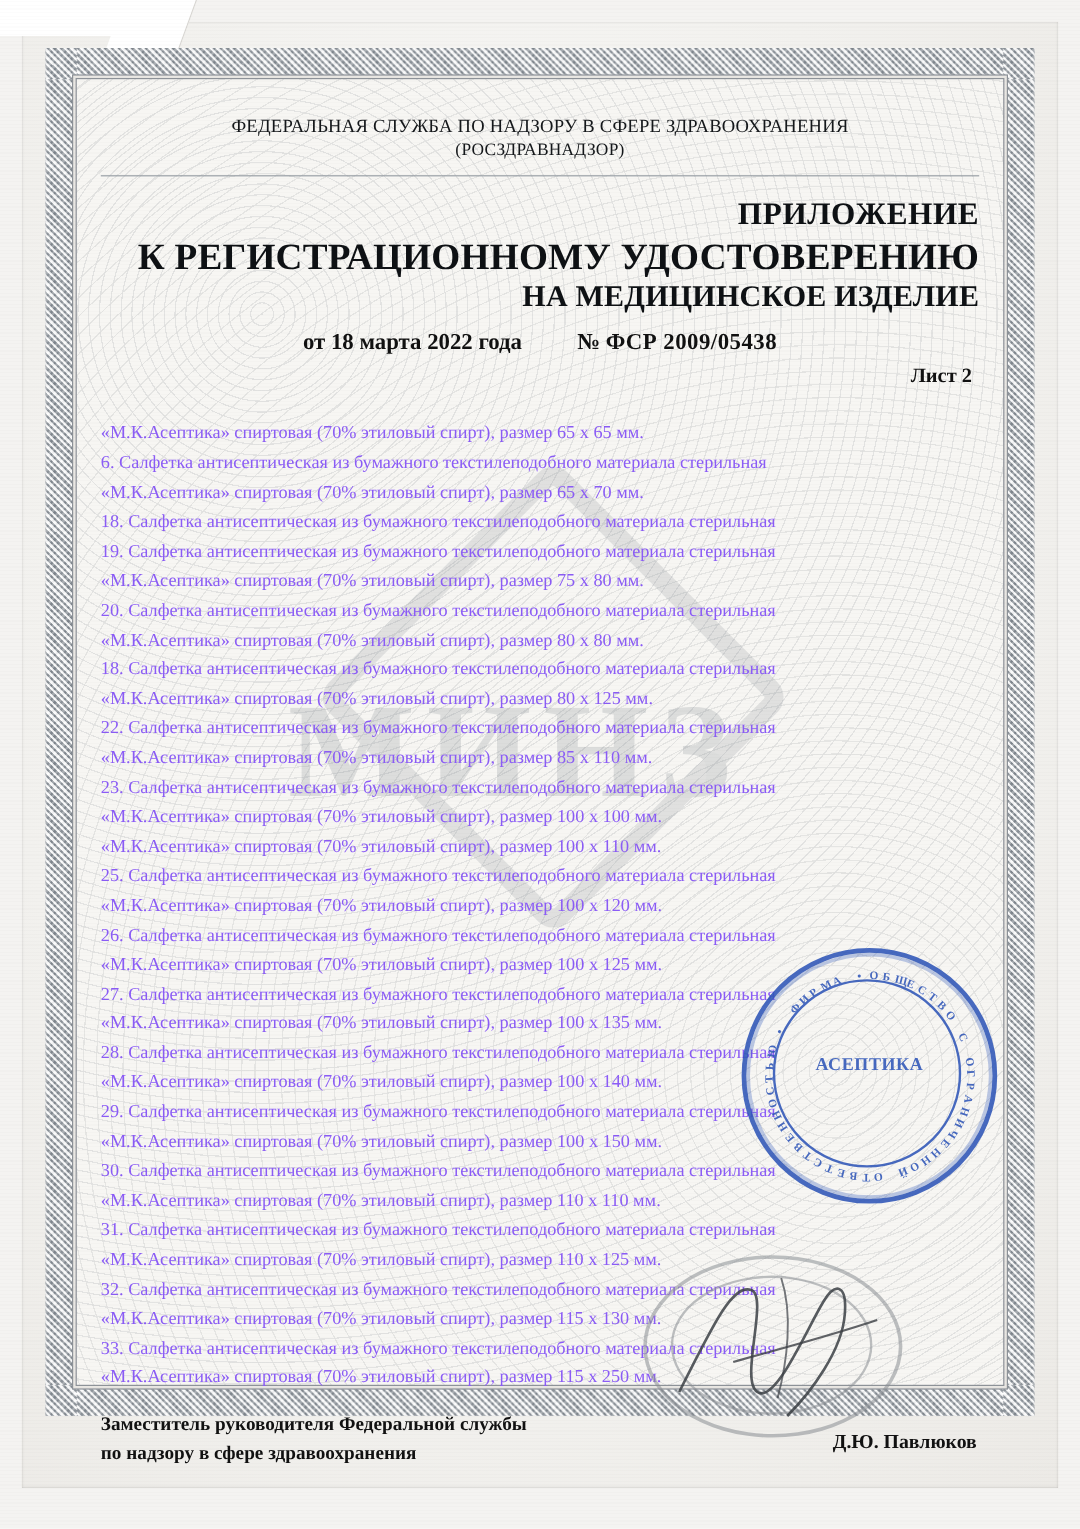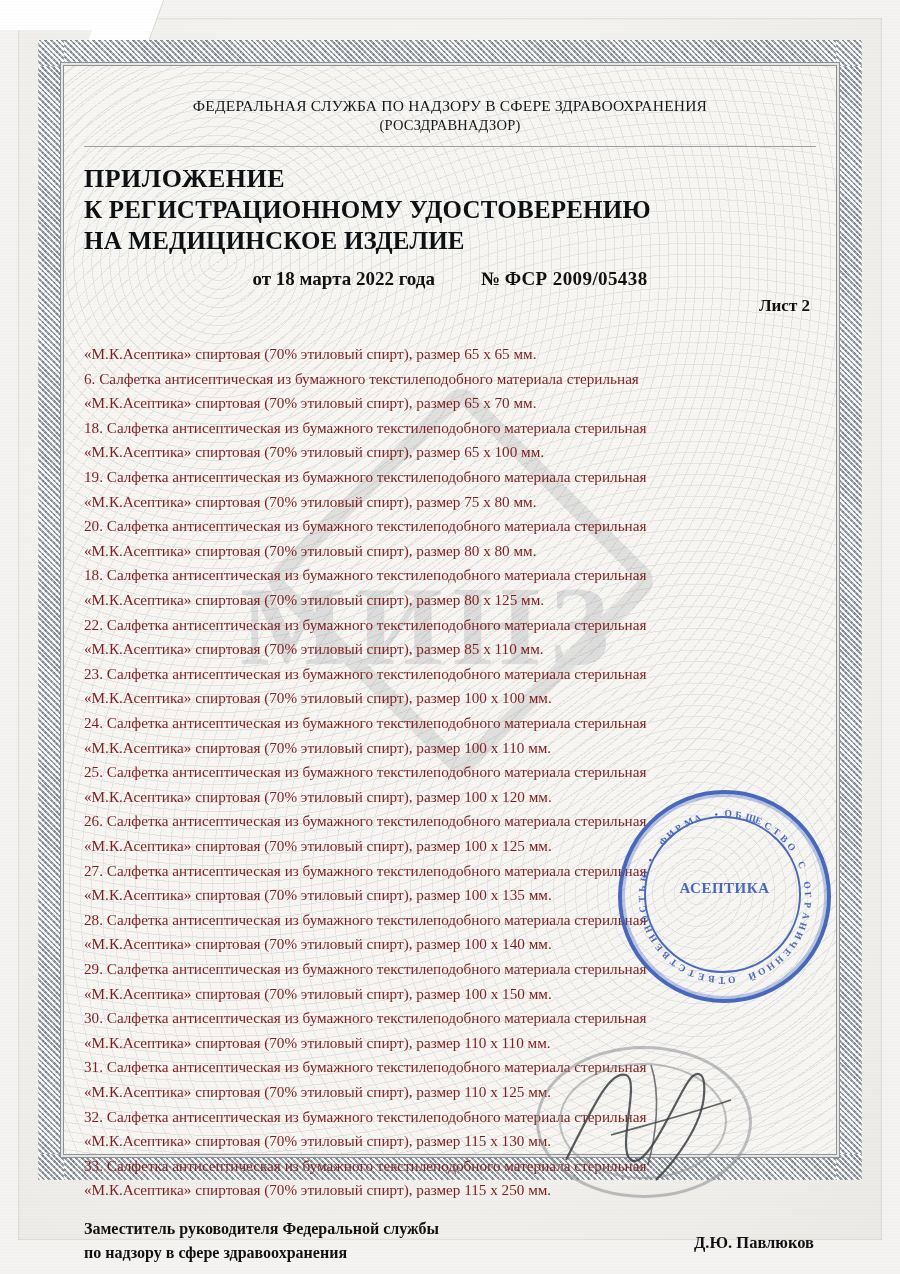--- a/index.html
+++ b/index.html
@@ -98,27 +98,27 @@
   .agency .line2 { font-size: 14.5px; }
 
   .rule {
     width: 100%;
     height: 1px;
     background: #9aa0a6;
     margin: 12px 0 16px 0;
   }
 
   .title {
-    text-align: left;
+    text-align: right;
     font-weight: bold;
     line-height: 1.22;
     color: #0e1114;
   }
   .title .t1 { font-size: 26px; letter-spacing: .5px; }
-  .title .t2 { font-size: 25px; letter-spacing: .2px; }
+  .title .t2 { font-size: 31px; letter-spacing: .2px; }
   .title .t3 { font-size: 25px; letter-spacing: .2px; }
 
   .meta {
     margin-top: 12px;
     display: flex;
     justify-content: center;
     align-items: baseline;
     gap: 46px;
     font-size: 19px;
   }
@@ -132,21 +132,21 @@
     text-align: right;
     padding-right: 6px;
     font-size: 17px;
     font-weight: bold;
   }
 
   .items {
     margin-top: 26px;
     font-size: 15.2px;
     line-height: 1.52;
-    color: #7f1d1d;
+    color: #8b5cf6;
   }
   .items p {
     margin: 0 0 1.5px 0;
     white-space: nowrap;
   }
 
   .signature {
     margin-top: 16px;
     position: relative;
     font-size: 16px;
@@ -311,32 +311,30 @@
       </div>
     </div>
 
     <div class="sheet">Лист 2</div>
 
     <div class="items">
       <p>«М.К.Асептика» спиртовая (70% этиловый спирт), размер 65 х 65 мм.</p>
       <p>6. Салфетка антисептическая из бумажного текстилеподобного материала стерильная</p>
       <p>«М.К.Асептика» спиртовая (70% этиловый спирт), размер 65 х 70 мм.</p>
       <p>18. Салфетка антисептическая из бумажного текстилеподобного материала стерильная</p>
-      <p>«М.К.Асептика» спиртовая (70% этиловый спирт), размер 65 х 100 мм.</p>
       <p>19. Салфетка антисептическая из бумажного текстилеподобного материала стерильная</p>
       <p>«М.К.Асептика» спиртовая (70% этиловый спирт), размер 75 х 80 мм.</p>
       <p>20. Салфетка антисептическая из бумажного текстилеподобного материала стерильная</p>
       <p>«М.К.Асептика» спиртовая (70% этиловый спирт), размер 80 х 80 мм.</p>
       <p>18. Салфетка антисептическая из бумажного текстилеподобного материала стерильная</p>
       <p>«М.К.Асептика» спиртовая (70% этиловый спирт), размер 80 х 125 мм.</p>
       <p>22. Салфетка антисептическая из бумажного текстилеподобного материала стерильная</p>
       <p>«М.К.Асептика» спиртовая (70% этиловый спирт), размер 85 х 110 мм.</p>
       <p>23. Салфетка антисептическая из бумажного текстилеподобного материала стерильная</p>
       <p>«М.К.Асептика» спиртовая (70% этиловый спирт), размер 100 х 100 мм.</p>
-      <p>24. Салфетка антисептическая из бумажного текстилеподобного материала стерильная</p>
       <p>«М.К.Асептика» спиртовая (70% этиловый спирт), размер 100 х 110 мм.</p>
       <p>25. Салфетка антисептическая из бумажного текстилеподобного материала стерильная</p>
       <p>«М.К.Асептика» спиртовая (70% этиловый спирт), размер 100 х 120 мм.</p>
       <p>26. Салфетка антисептическая из бумажного текстилеподобного материала стерильная</p>
       <p>«М.К.Асептика» спиртовая (70% этиловый спирт), размер 100 х 125 мм.</p>
       <p>27. Салфетка антисептическая из бумажного текстилеподобного материала стерильная</p>
       <p>«М.К.Асептика» спиртовая (70% этиловый спирт), размер 100 х 135 мм.</p>
       <p>28. Салфетка антисептическая из бумажного текстилеподобного материала стерильная</p>
       <p>«М.К.Асептика» спиртовая (70% этиловый спирт), размер 100 х 140 мм.</p>
       <p>29. Салфетка антисептическая из бумажного текстилеподобного материала стерильная</p>

